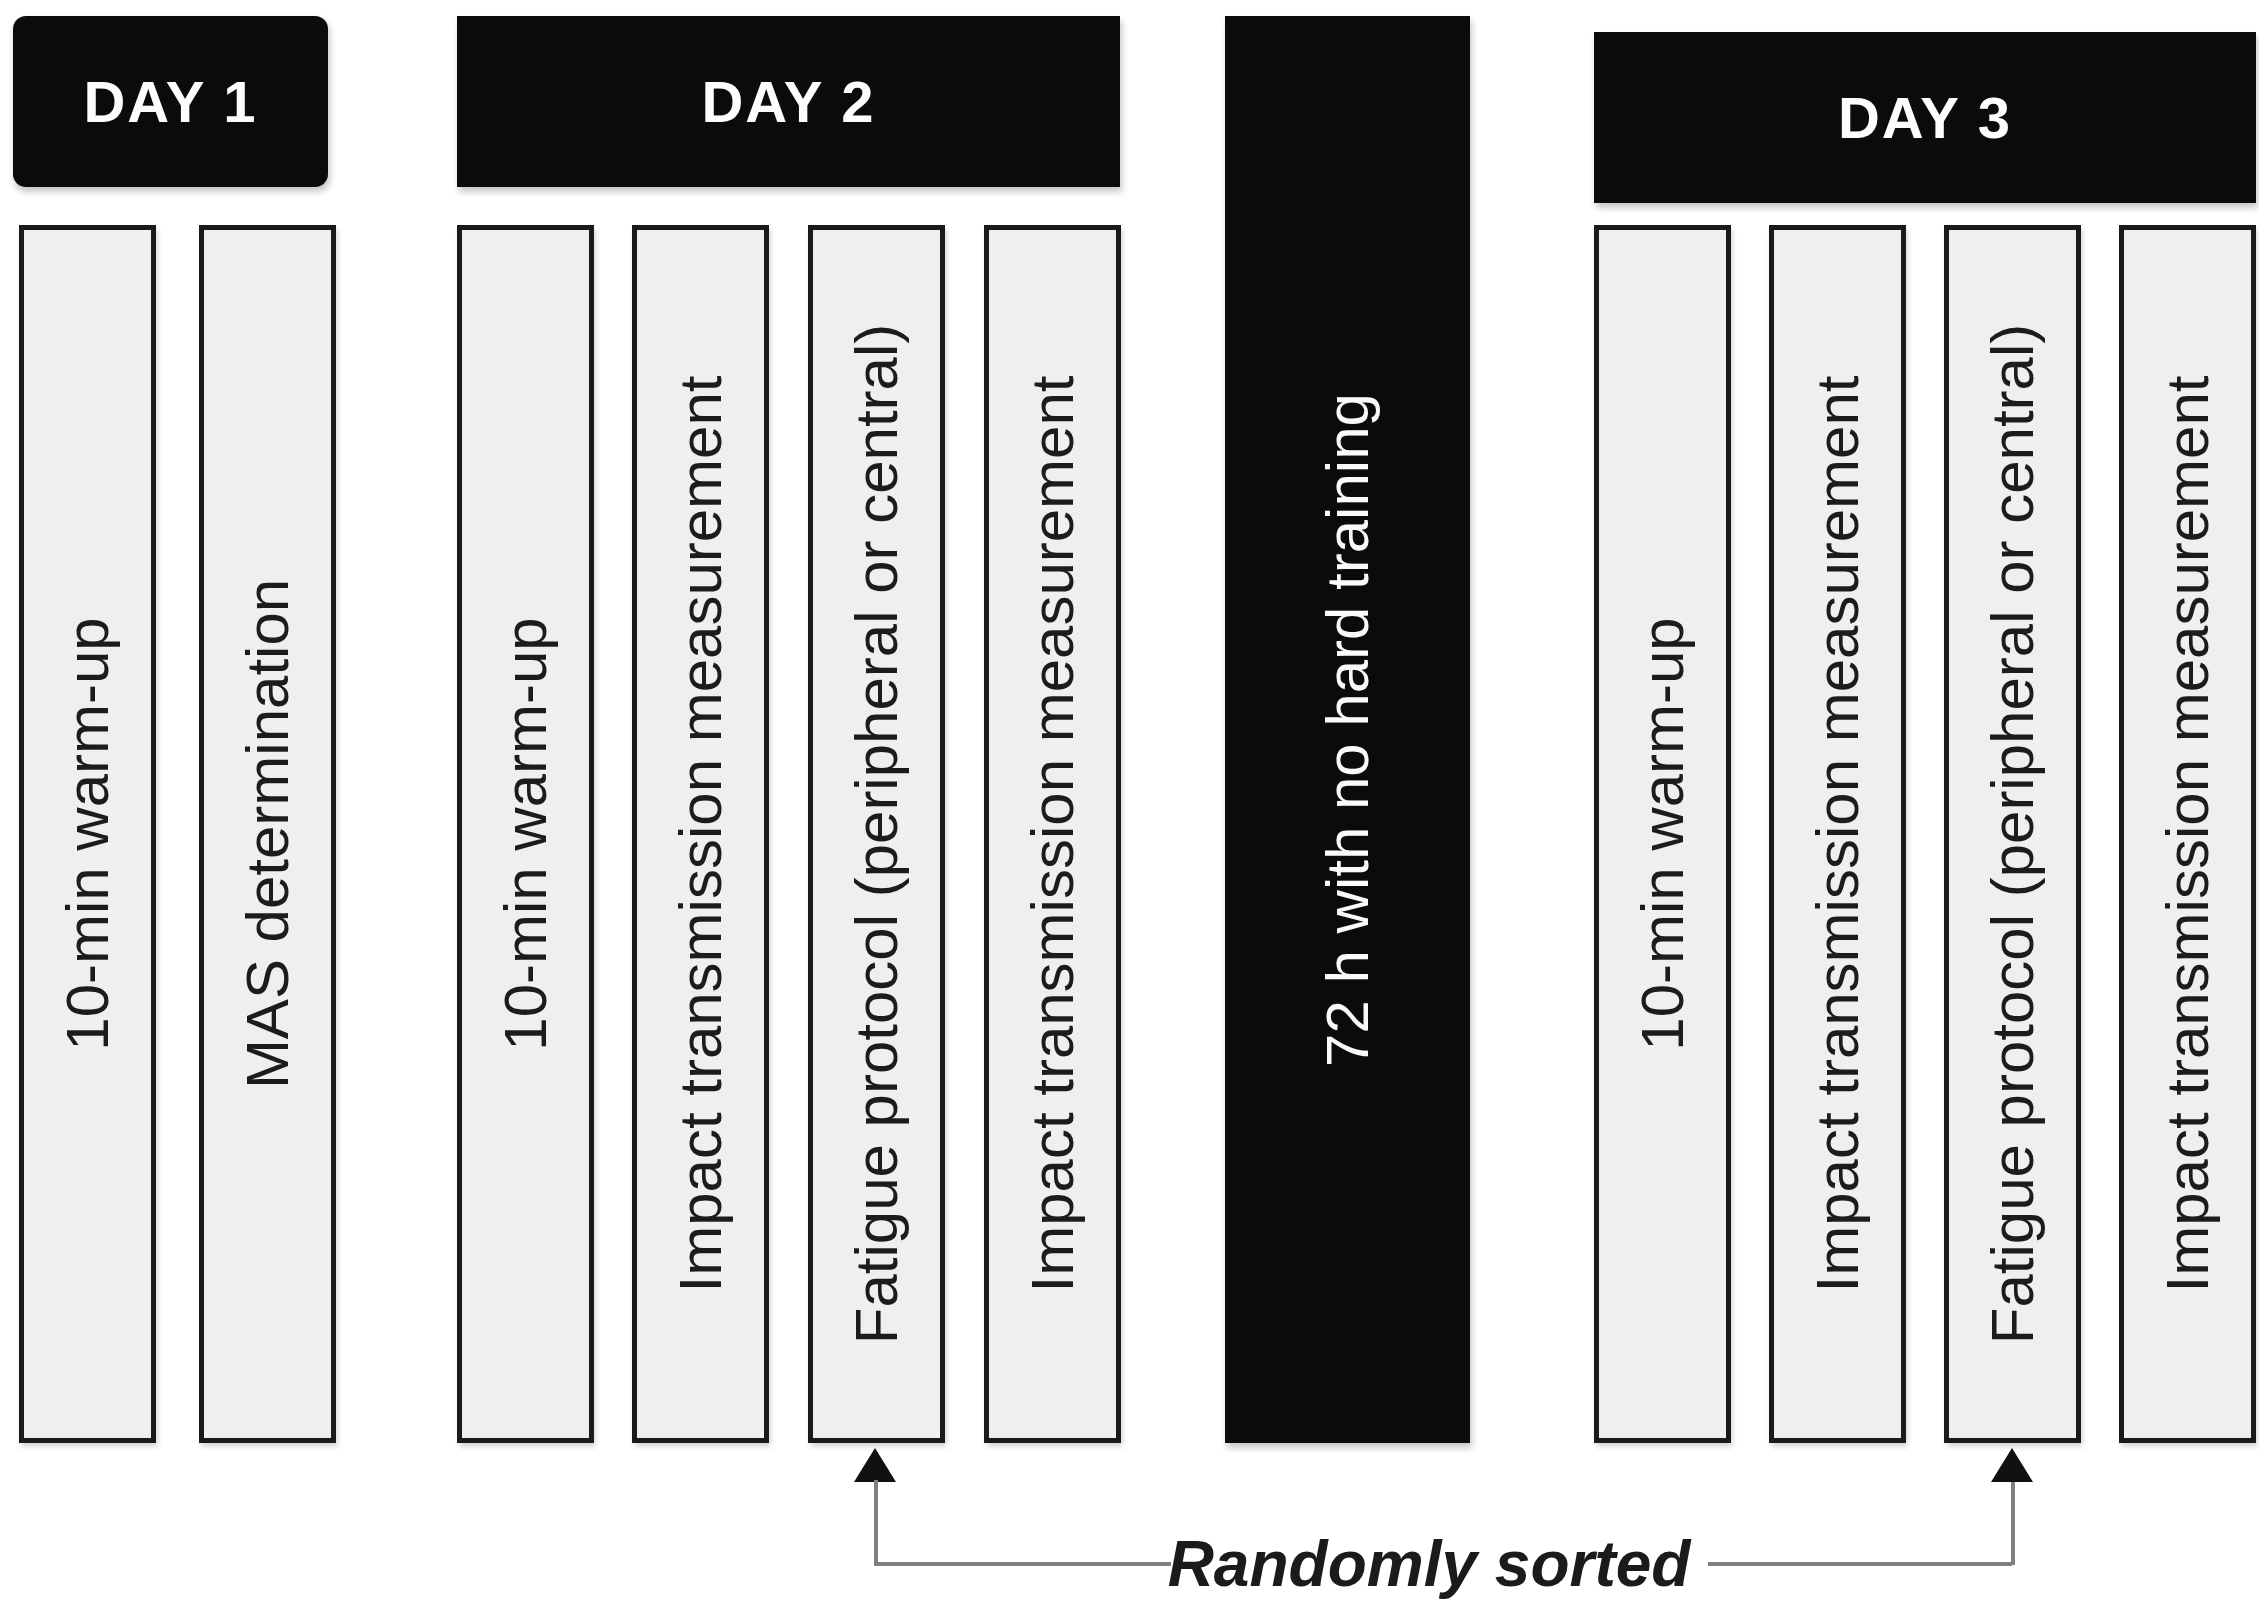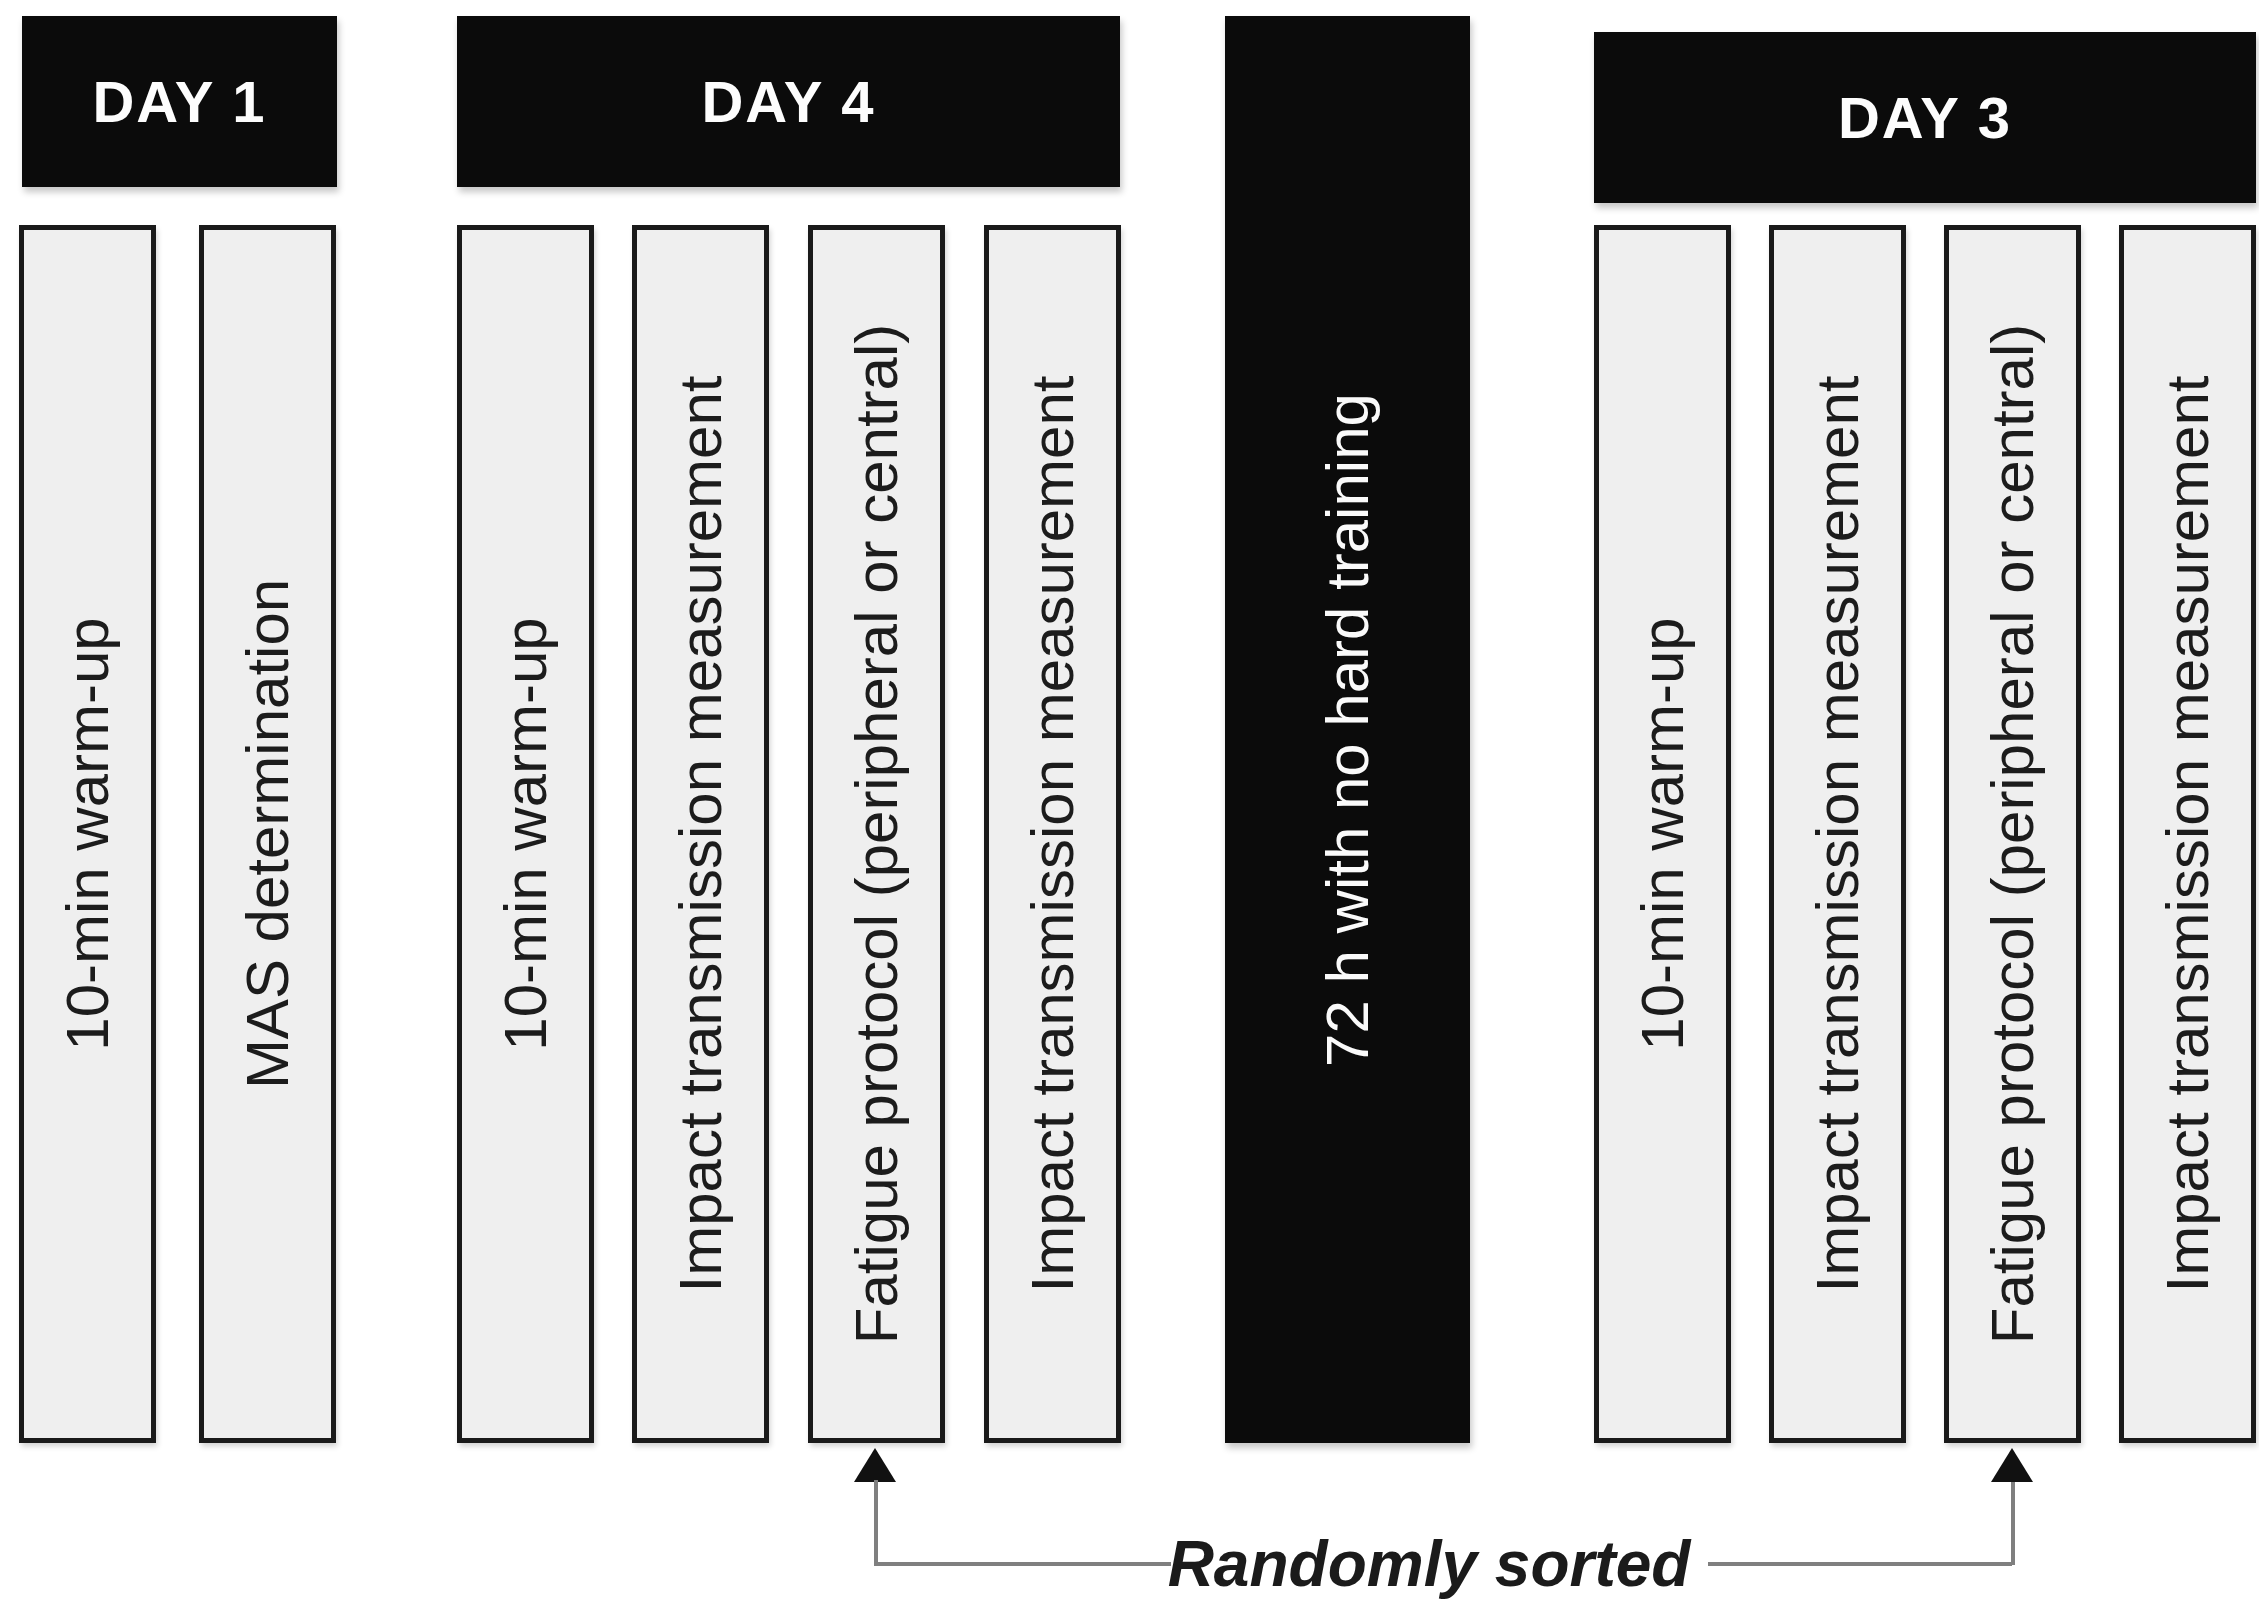--- a/index.html
+++ b/index.html
@@ -40,32 +40,32 @@
     display:flex;align-items:center;justify-content:center;
     font-size:64px;font-style:italic;font-weight:600;color:#1b1b1b;
     white-space:nowrap;
   }
 </style>
 </head>
 <body>
 
 <div class="canvas">
 
-  <div class="day-header" style="left:22px;width:315px;">
+  <div class="day-header" style="left:13px;width:315px;border-radius:13px;">
     <span>DAY 1</span>
   </div>
   <div class="bar" style="left:19px;">
     <span class="vlabel">10-min warm-up</span>
   </div>
   <div class="bar" style="left:199px;">
     <span class="vlabel">MAS determination</span>
   </div>
 
   <div class="day-header" style="left:457px;width:663px;">
-    <span>DAY 4</span>
+    <span>DAY 2</span>
   </div>
   <div class="bar" style="left:457px;">
     <span class="vlabel">10-min warm-up</span>
   </div>
   <div class="bar" style="left:632px;">
     <span class="vlabel">Impact transmission measurement</span>
   </div>
   <div class="bar" style="left:808px;">
     <span class="vlabel">Fatigue protocol (peripheral or central)</span>
   </div>

